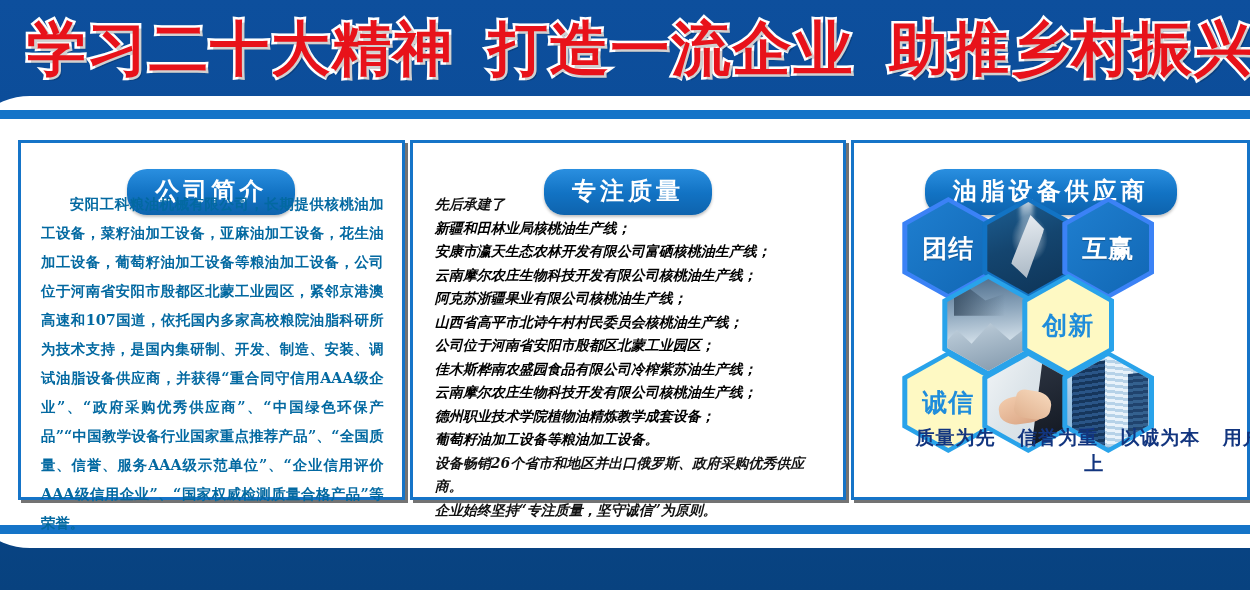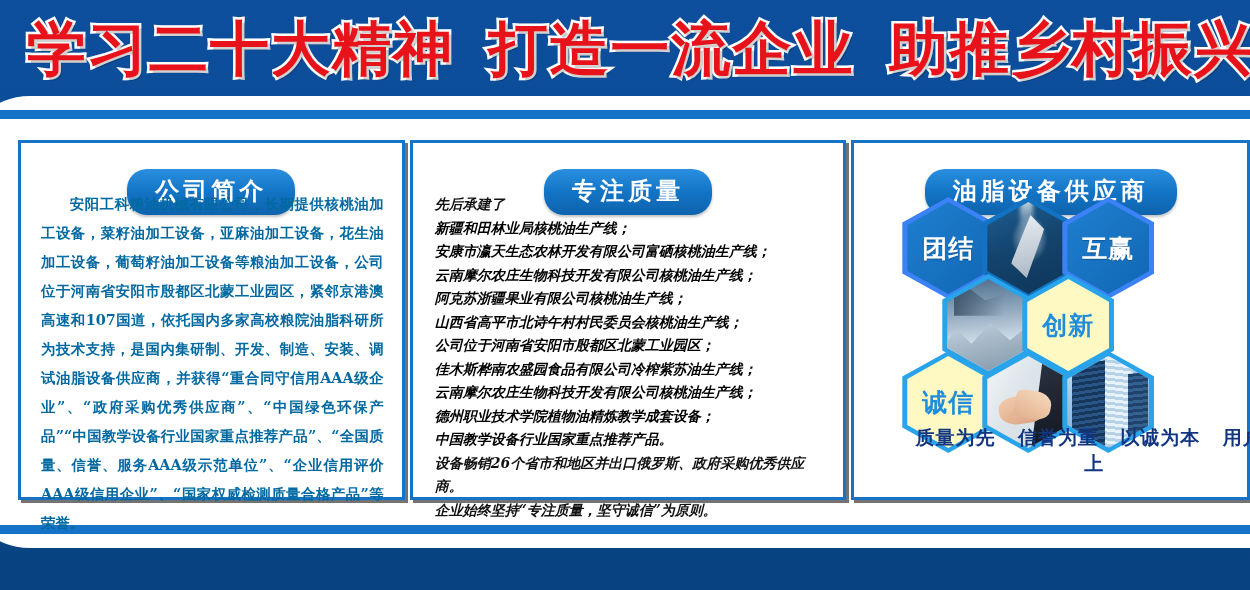--- a/index.html
+++ b/index.html
@@ -243,21 +243,21 @@
           <div class="lead">先后承建了</div>
           <div class="item">新疆和田林业局核桃油生产线；</div>
           <div class="item">安康市瀛天生态农林开发有限公司富硒核桃油生产线；</div>
           <div class="item">云南摩尔农庄生物科技开发有限公司核桃油生产线；</div>
           <div class="item">阿克苏浙疆果业有限公司核桃油生产线；</div>
           <div class="item">山西省高平市北诗午村村民委员会核桃油生产线；</div>
           <div class="item">公司位于河南省安阳市殷都区北蒙工业园区；</div>
           <div class="item">佳木斯桦南农盛园食品有限公司冷榨紫苏油生产线；</div>
           <div class="item">云南摩尔农庄生物科技开发有限公司核桃油生产线；</div>
           <div class="item">德州职业技术学院植物油精炼教学成套设备；</div>
-          <div class="item">中国教学设备行业国家重点推荐产品。</div>
+          <div class="item">葡萄籽油加工设备等粮油加工设备。</div>
           <div class="tail">设备畅销26个省市和地区并出口俄罗斯、政府采购优秀供应商。</div>
           <div class="tail">企业始终坚持“专注质量，坚守诚信”为原则。</div>
         </div>
       </div>
 
       <div class="panel panel-3">
         <div class="badge">油脂设备供应商</div>
 
         <div class="hexwrap">
 

